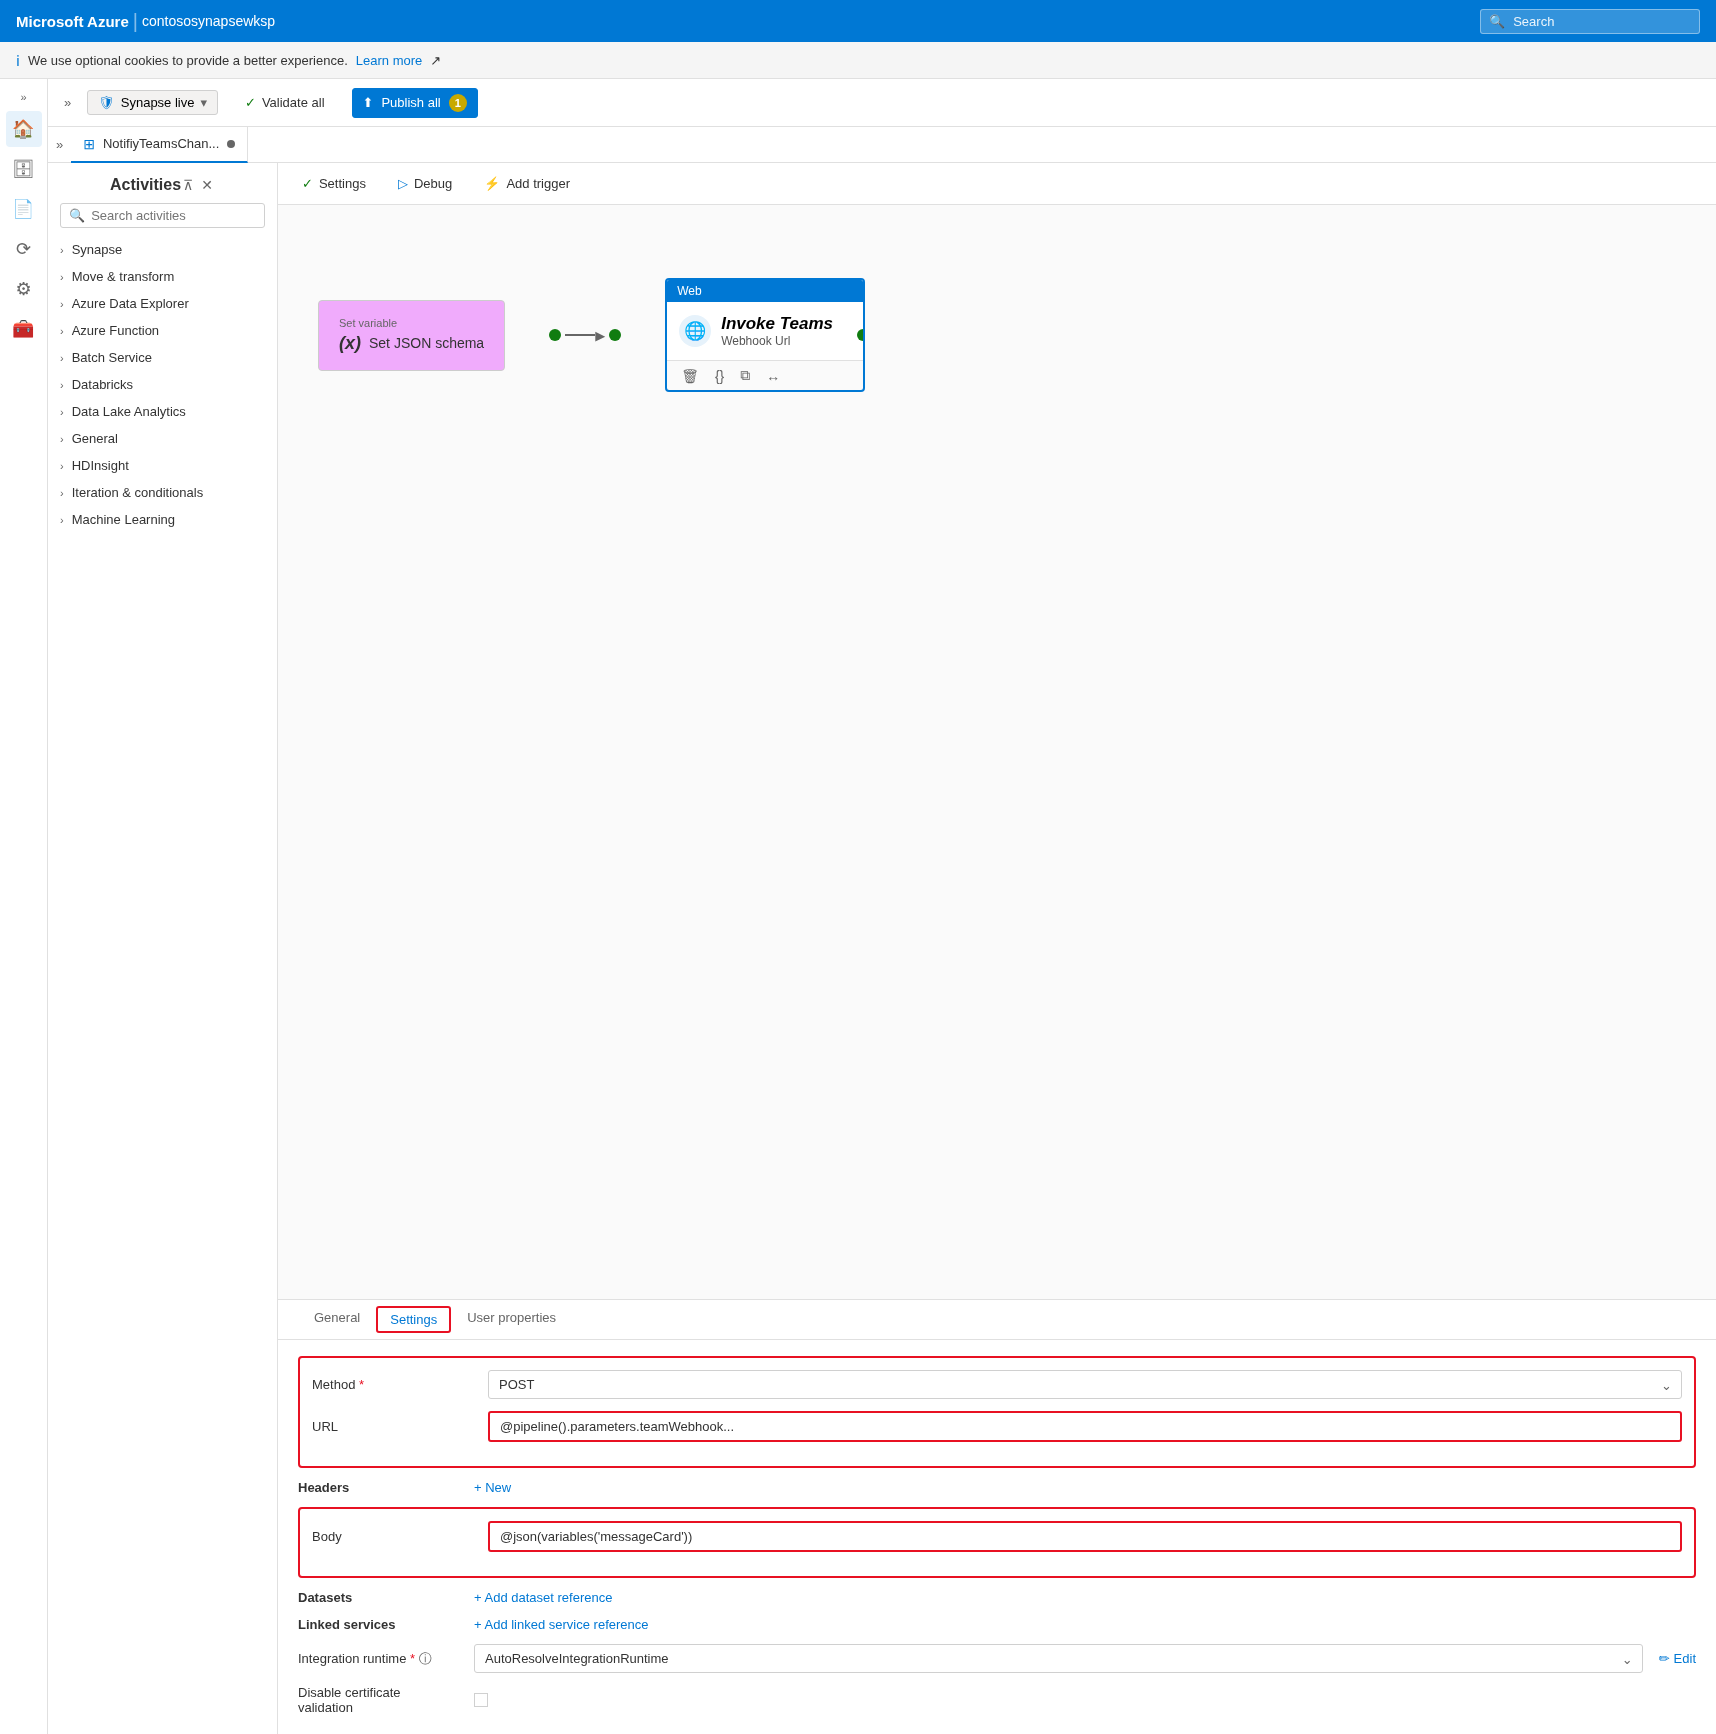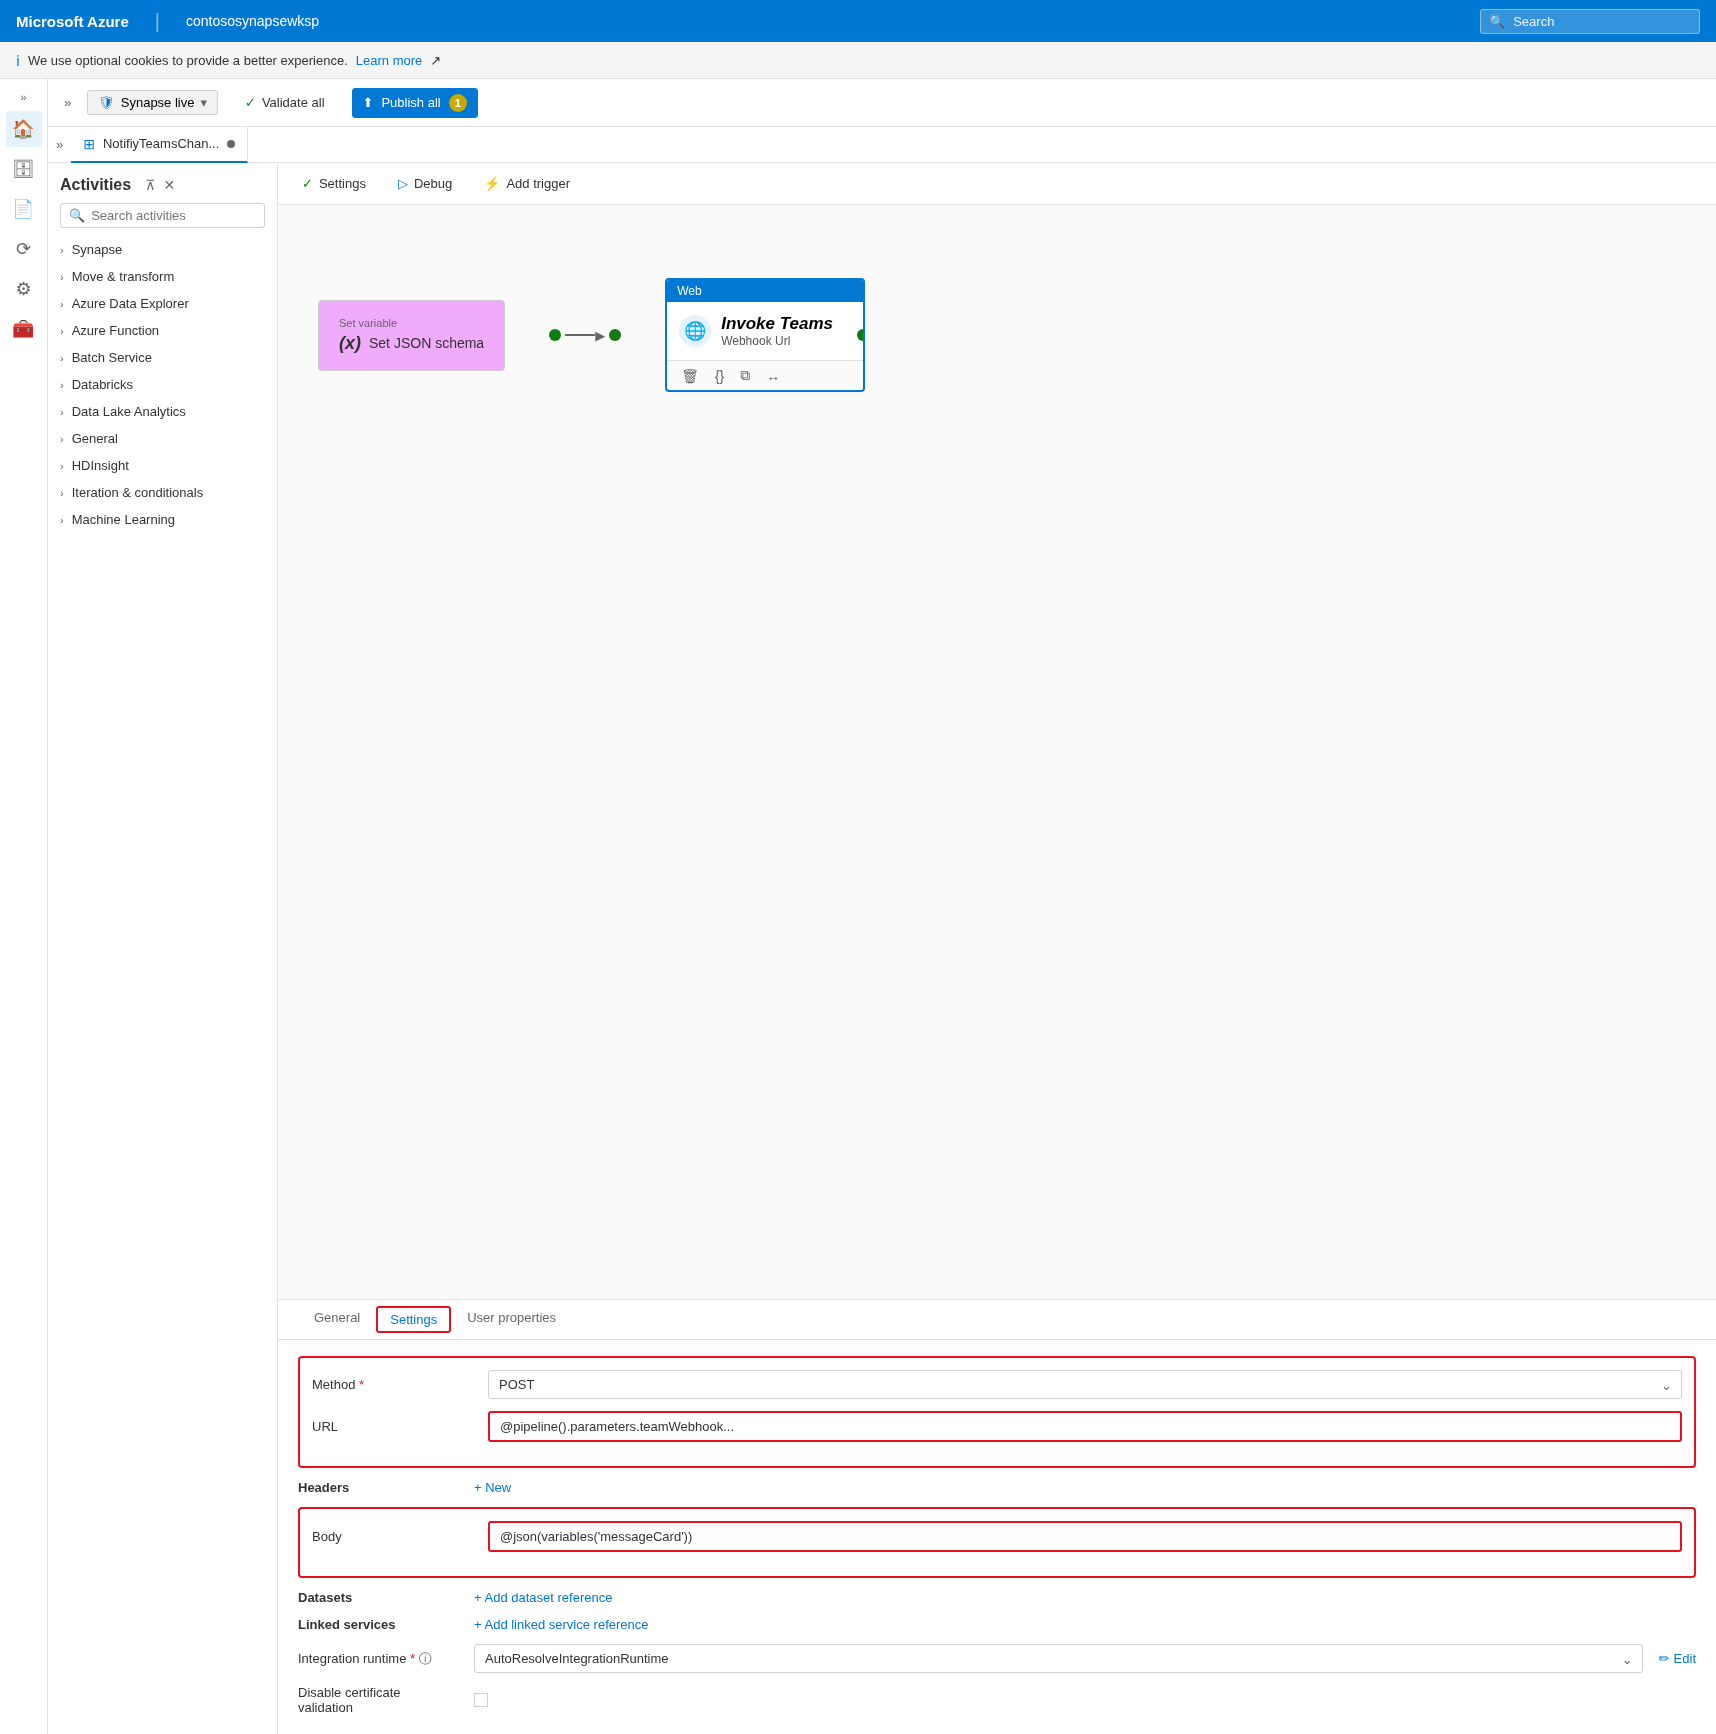--- a/index.html
+++ b/index.html
@@ -6,21 +6,21 @@
     body { font-family: 'Segoe UI', Arial, sans-serif; font-size: 13px; background: #f3f3f3; overflow: hidden; }
 
     
     .top-bar {
       background: #0078d4;
       color: white;
       display: flex;
       align-items: center;
       height: 42px;
       padding: 0 16px;
-      gap: 22px;
+      gap: 0;
     }
     .top-bar-divider { color: rgba(255,255,255,0.5); font-size: 20px; margin: 0 4px; }
     .top-bar-search {
       margin-left: auto;
       background: rgba(255,255,255,0.2);
       border: 1px solid rgba(255,255,255,0.4);
       border-radius: 3px;
       padding: 4px 12px 4px 8px;
       display: flex;
       align-items: center;
@@ -181,22 +181,21 @@
       background: white;
       border-right: 1px solid #e0e0e0;
       display: flex;
       flex-direction: column;
       overflow: hidden;
     }
     .activities-header {
       padding: 12px 12px 8px 12px;
       display: flex;
       align-items: center;
-      justify-content: flex-start;
-      gap: 12px;
+      justify-content: center;
     }
     .activities-title { font-size: 16px; font-weight: 600; color: #333; }
     .activities-controls { display: flex; gap: 4px; }
     .activities-control-btn {
       border: none; background: transparent; cursor: pointer;
       color: #666; font-size: 14px; padding: 2px;
     }
     .search-box {
       margin: 0 12px 8px 12px;
       border: 1px solid #d0d0d0;

